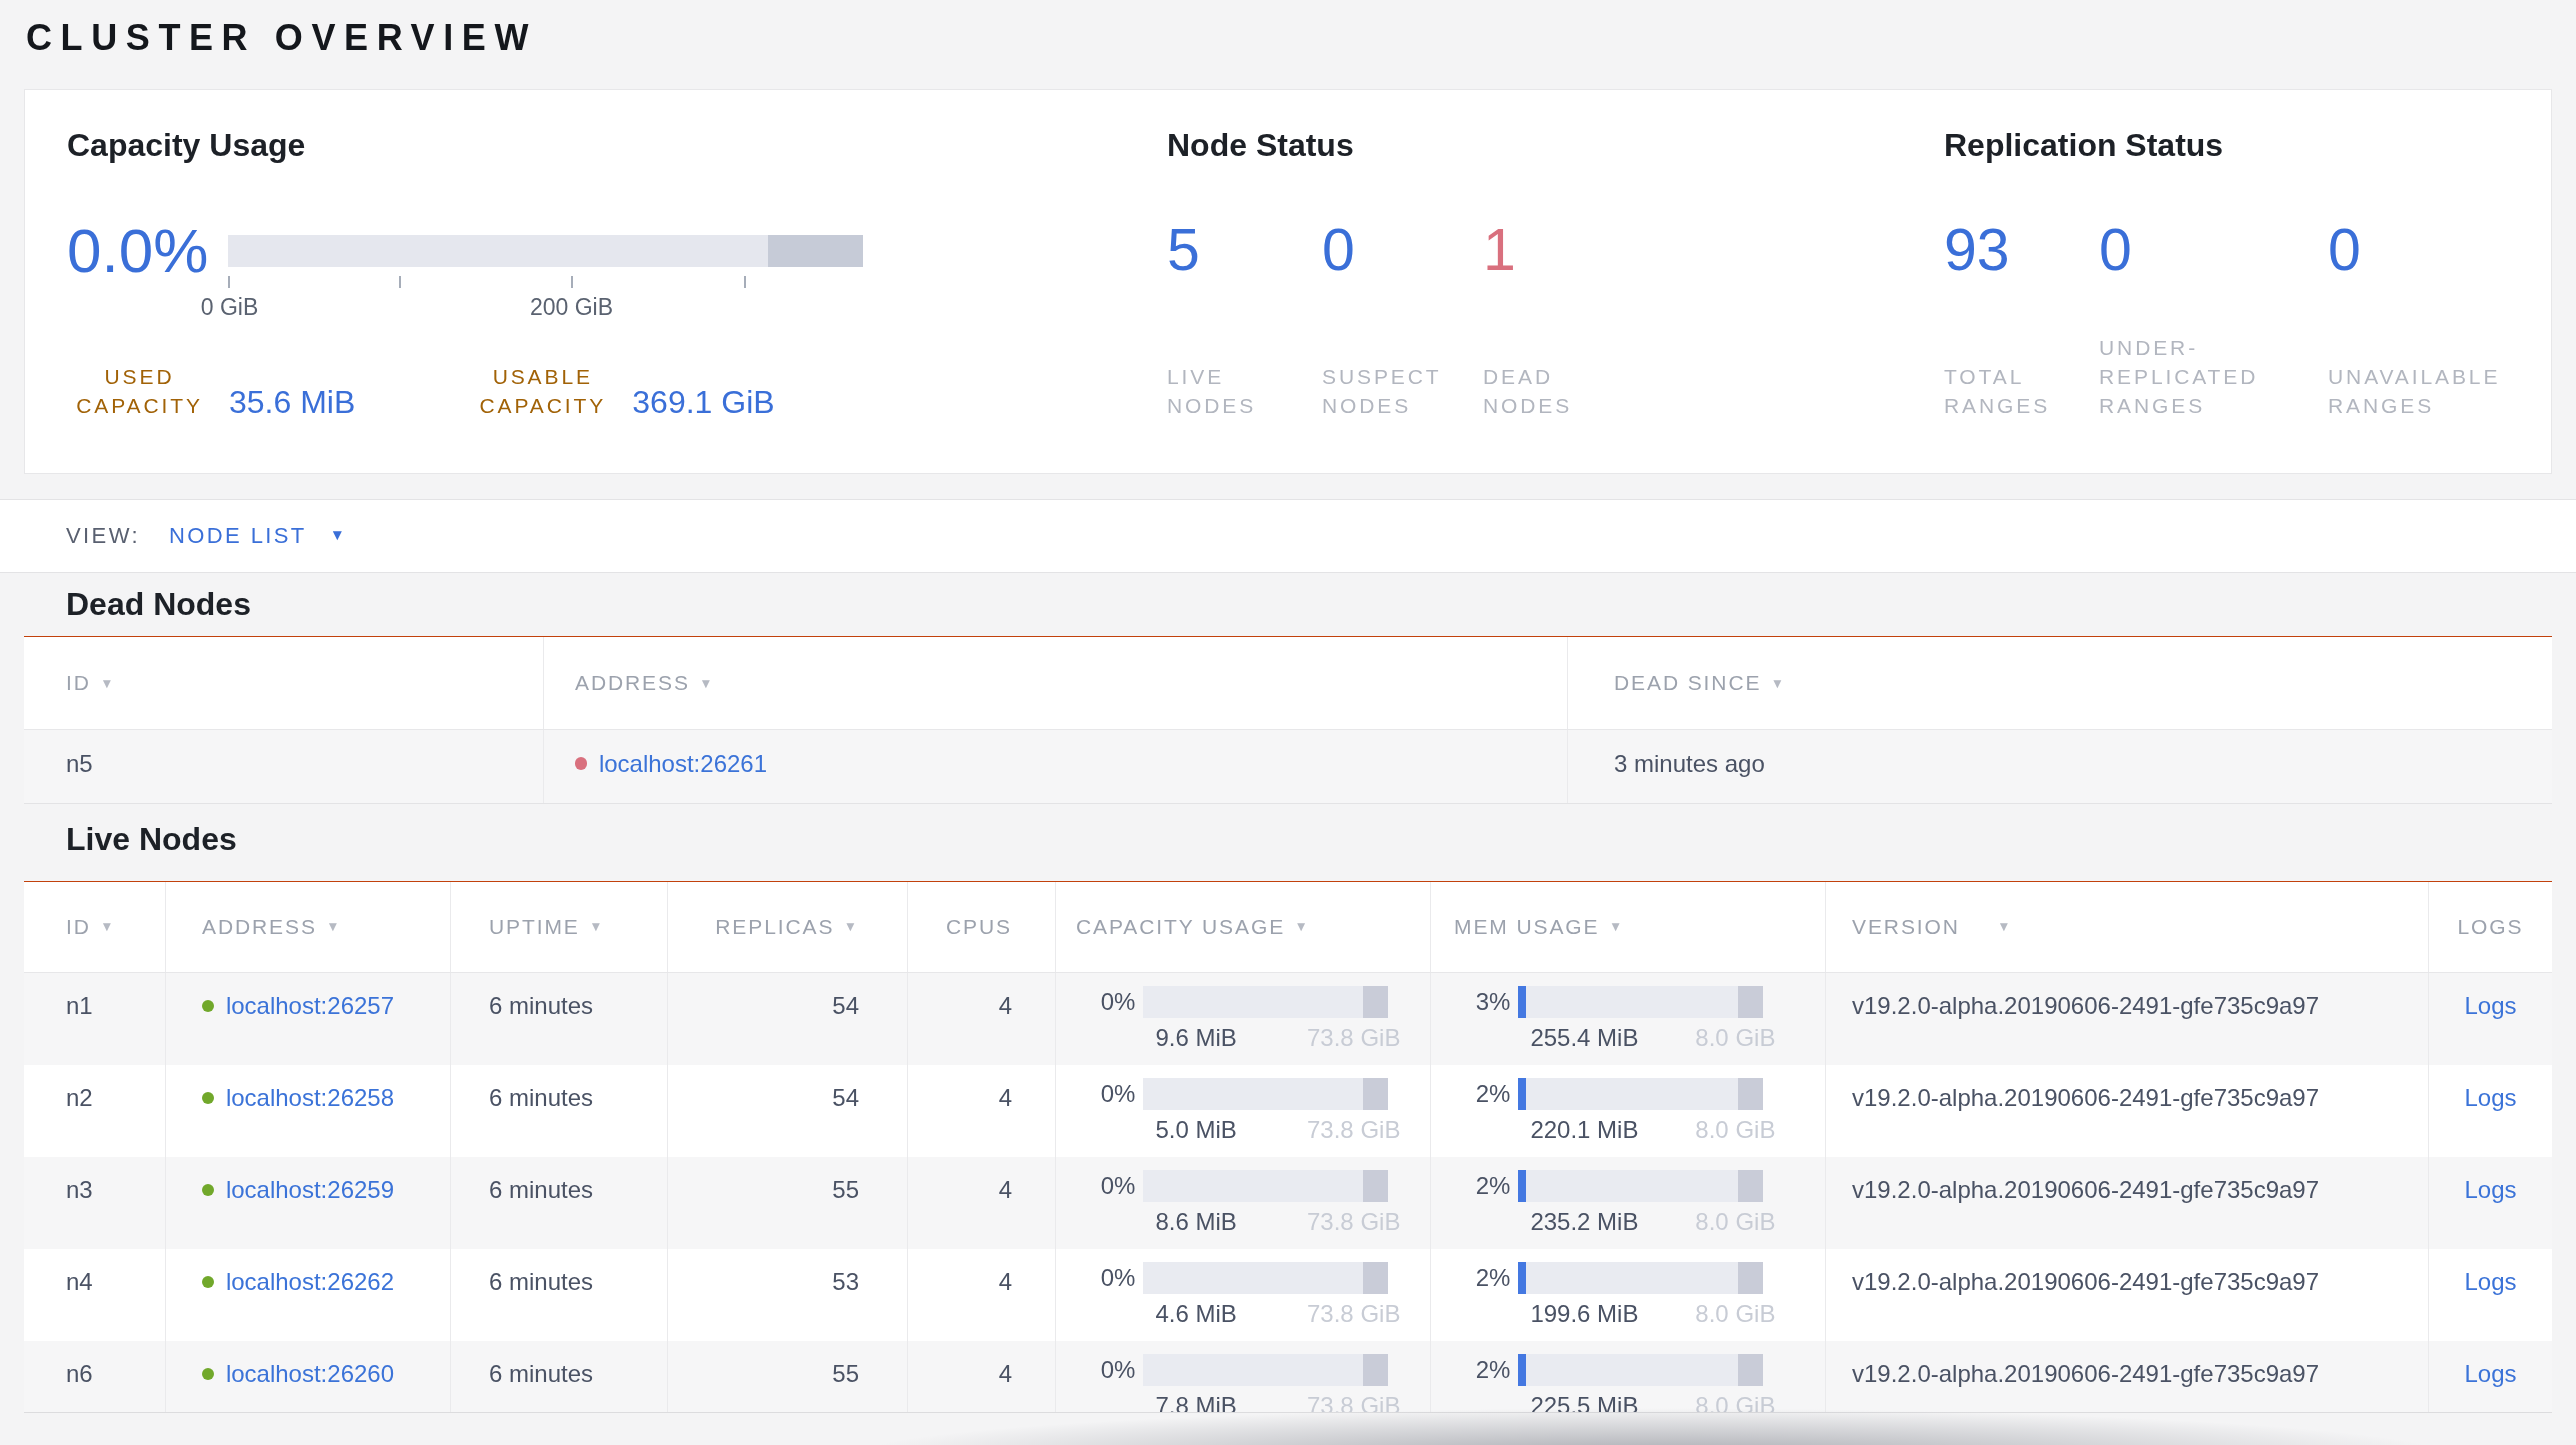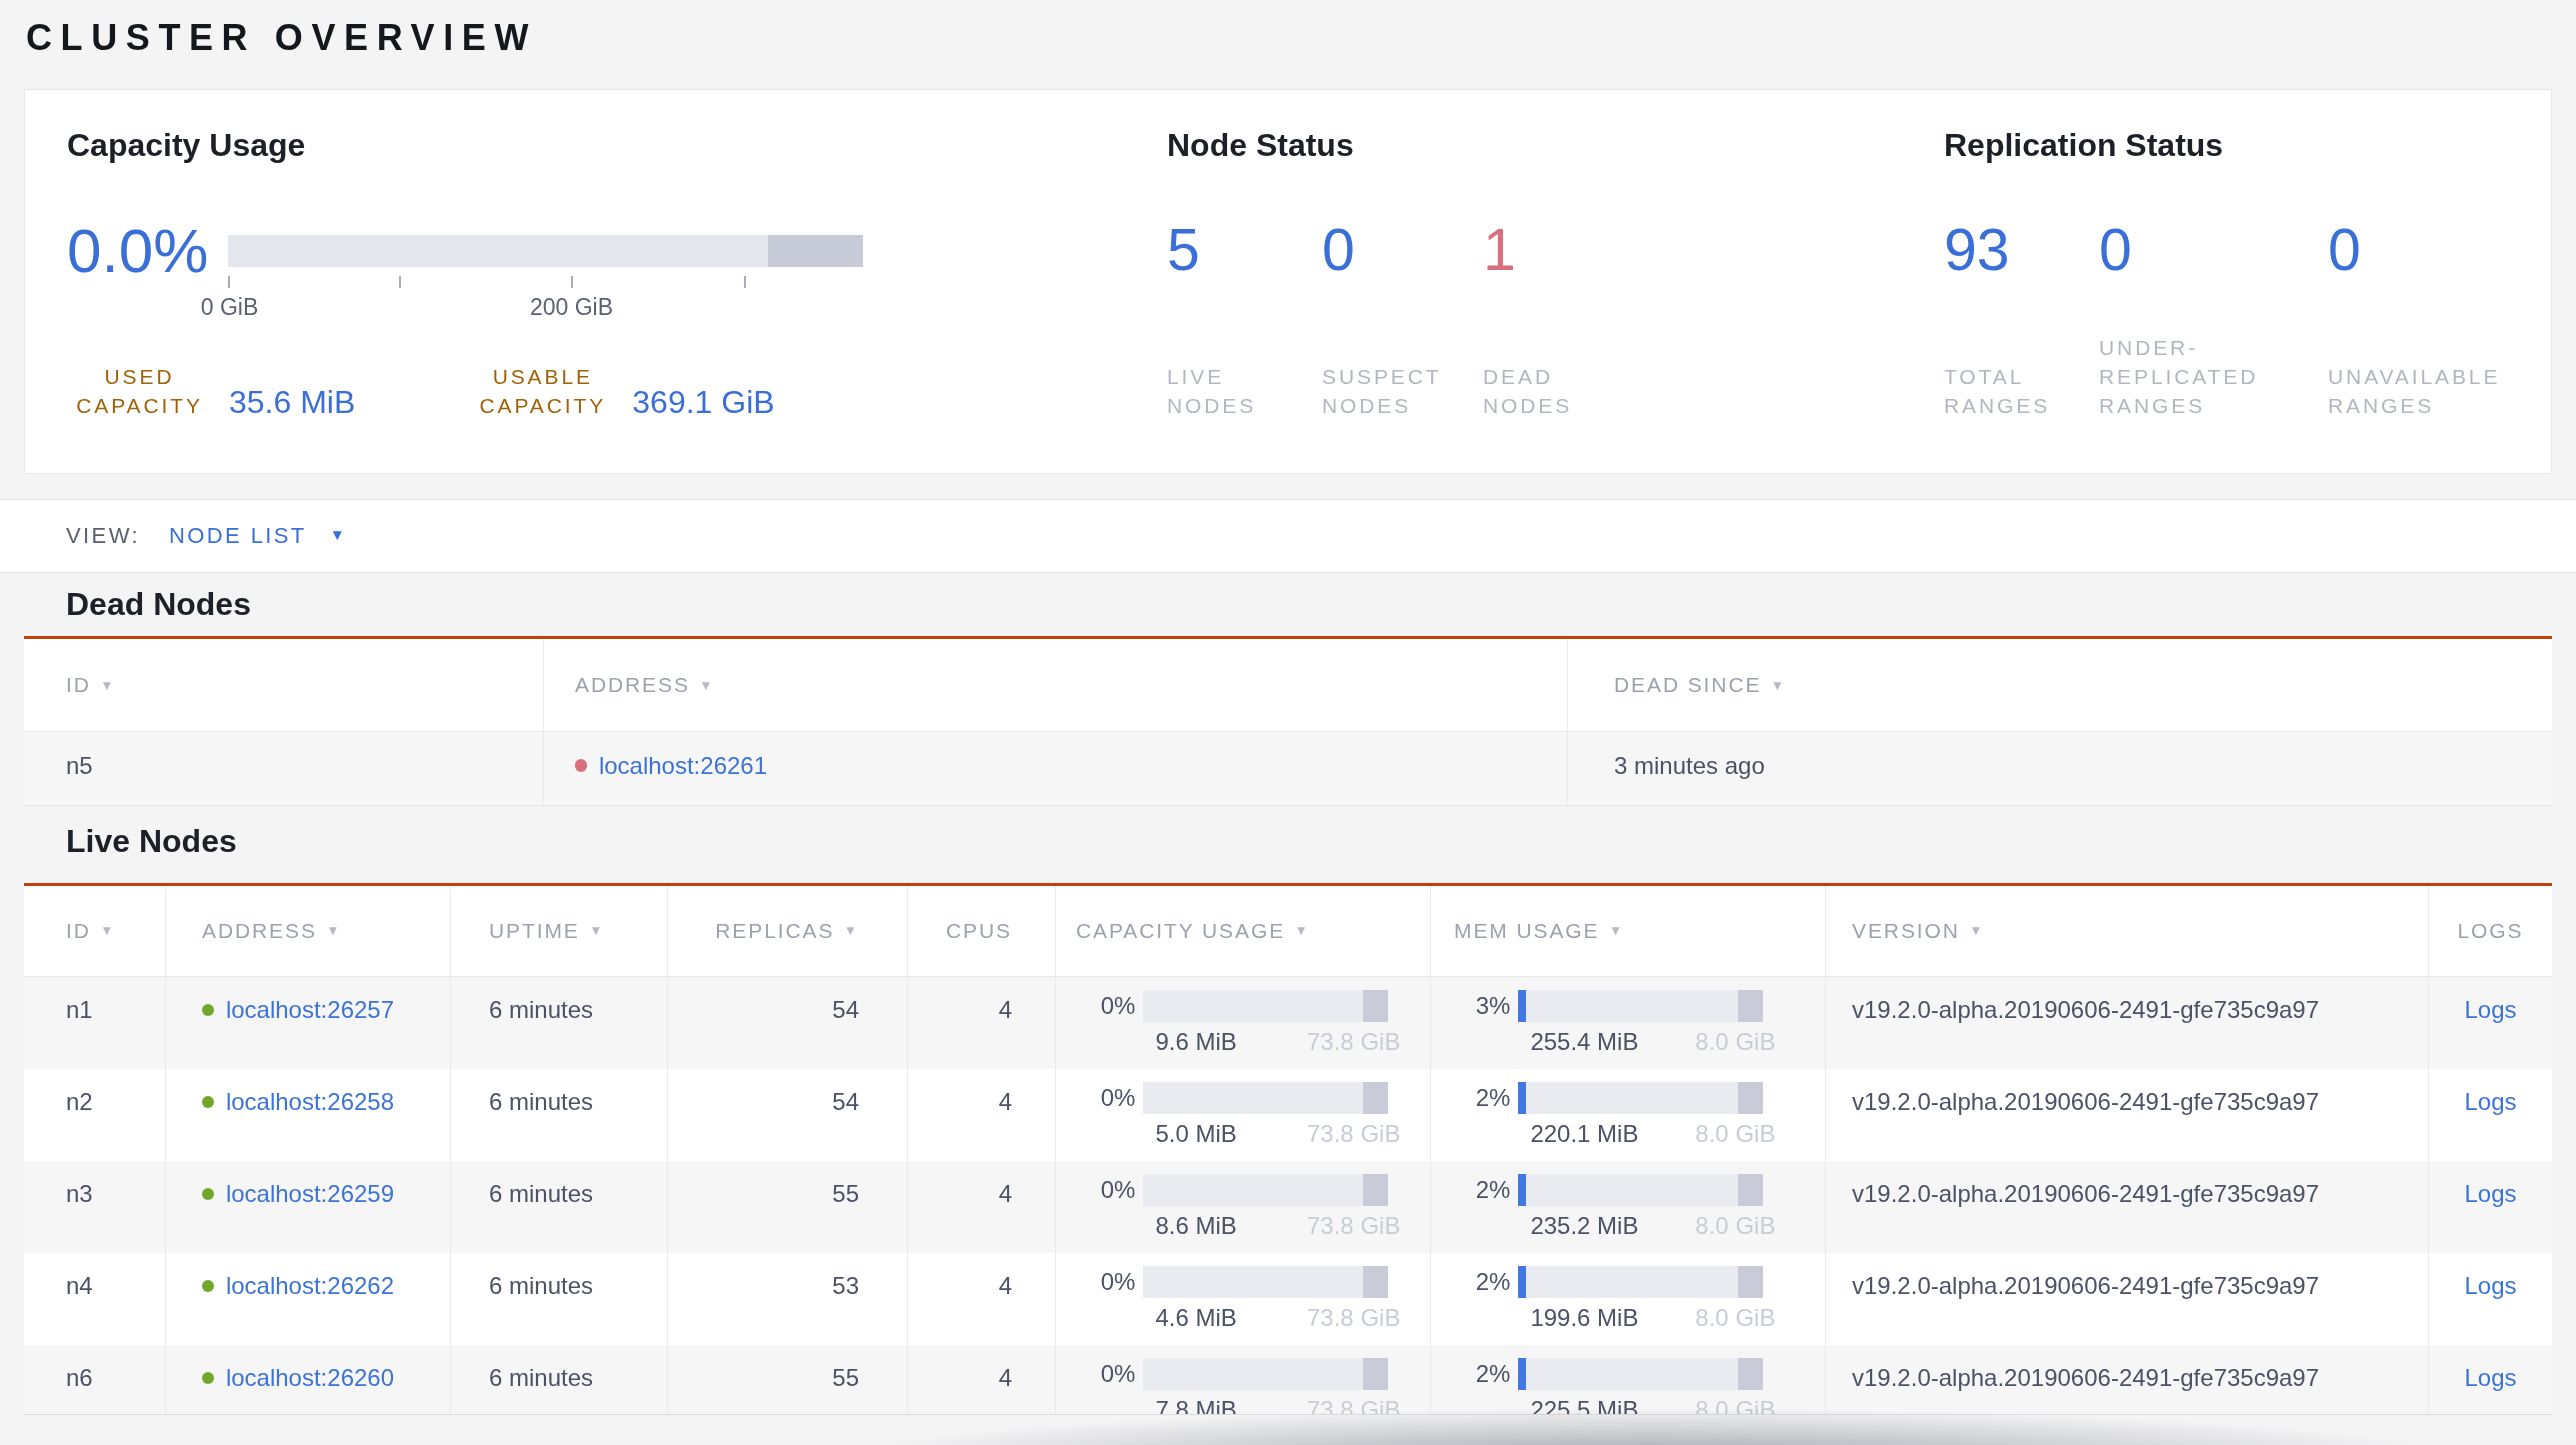--- a/index.html
+++ b/index.html
@@ -54,21 +54,21 @@
     display: flex; align-items: center; padding-left: 66px;
   }
   .view-label { font-size: 22px; letter-spacing: 2.4px; color: #596070; }
   .view-select { display: inline-flex; align-items: center; margin-left: 29px; cursor: pointer; }
   .view-select .sel { font-size: 22px; letter-spacing: 2.4px; color: #3a6fd8; font-weight: 500; }
   .caret { font-size: 15.3px; color: #3a6fd8; margin-left: 23px; transform: translateY(-1px); }
   
   h2.sec { margin: 9.5px 0 0 66px; font-size: 32px; line-height: 42px; font-weight: 600; color: #1d2127; }
   h2.sec.live-h { margin-top: 13.4px; }
   
-  .table { margin: 11.5px 24px 0 24px; background: #fff; border-top: 3px solid #c2410c; }
+  .table { margin: 11.5px 24px 0 24px; background: #fff; border-top: 1px solid #c2410c; }
   .thead, .tr { display: grid; }
   .dead .thead, .dead .tr { grid-template-columns: 519px 1024px 1fr; }
   .live .thead, .live .tr { grid-template-columns: 141px 285px 217px 240px 148px 375px 395px 603px 1fr; }
   .thead { border-bottom: 1px solid #e7e7e9; background: #fff; }
   .thead > .th + .th, .tr > .td + .td { border-left: 1px solid #eaeaec; }
   .th { display: flex; align-items: center; font-size: 21px; letter-spacing: 1.9px; color: #9ca2ad; }
   .dead .th { height: 92px; }
   .live .th { height: 90px; }
   .sort-icon { font-size: 13.4px; color: #b6bac3; margin-left: 9.5px; }
   .dead .tr { background: #f6f6f7; border-bottom: 1px solid #e3e3e5; }
@@ -86,21 +86,21 @@
   .th-id, .td-id { padding-left: 42px; }
   .live .th-address, .live .td-addr { padding-left: 36px; }
   .dead .th-address, .dead .td-addr { padding-left: 31px; }
   .th-uptime, .td-uptime { padding-left: 38px; }
   .th-replicas { justify-content: flex-end; padding-right: 48px; }
   .td-replicas { text-align: right; padding-right: 48px; }
   .th-cpus { justify-content: flex-end; padding-right: 43px; }
   .td-cpus { text-align: right; padding-right: 43px; }
   .th-capacity { padding-left: 20px; }
   .th-mem { padding-left: 23px; }
-  .th-version, .td-version { padding-left: 26px; }
+  .th-version, .td-version { padding-left: 26px; gap: 28px; }
   .th-logs { justify-content: center; }
   .td-logs { text-align: center; }
   .th-deadsince, .td-since { padding-left: 46px; }
   
   .td.usage { padding-left: 12.4px; }
   .u-line { display: flex; align-items: center; height: 36px; }
   .u-pct { width: 67px; text-align: right; margin-right: 7.6px; }
   .mini-bar { position: relative; width: 245px; height: 32px; background: #e9ebf1; }
   .mini-fill { position: absolute; left: 0; top: 0; bottom: 0; background: #4478e1; }
   .mini-dark { position: absolute; right: 0; top: 0; bottom: 0; width: 25px; background: #c9ccd8; }

